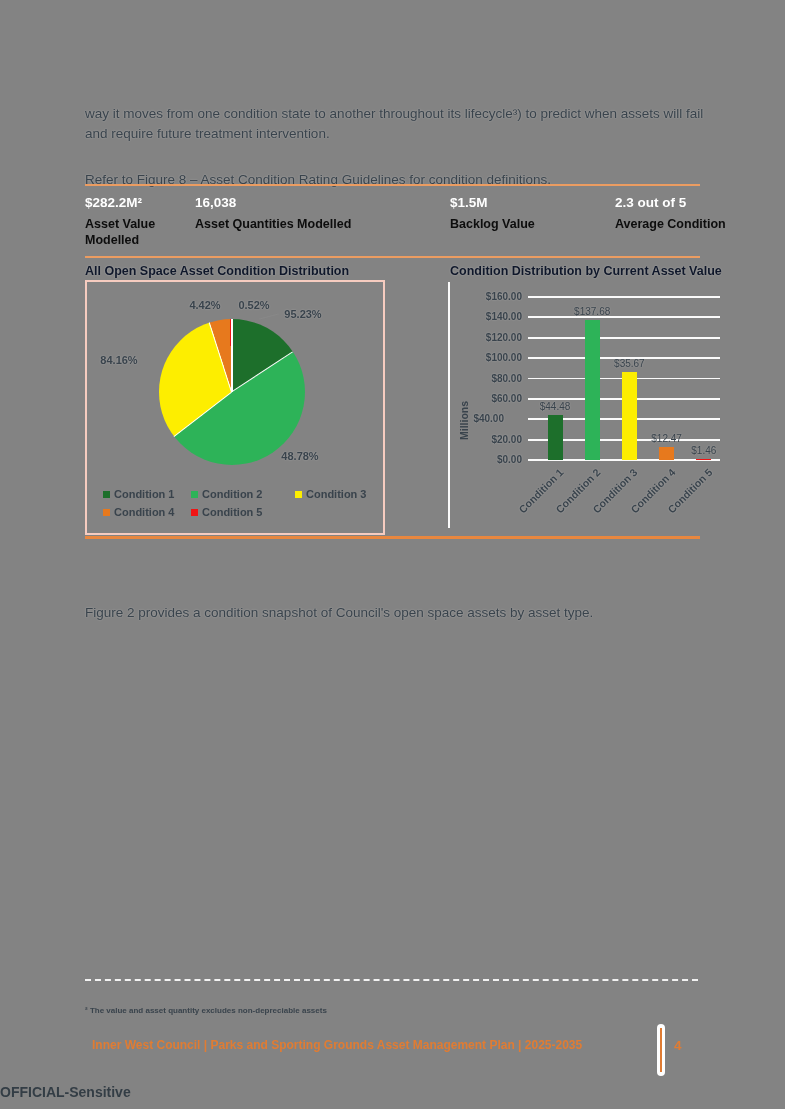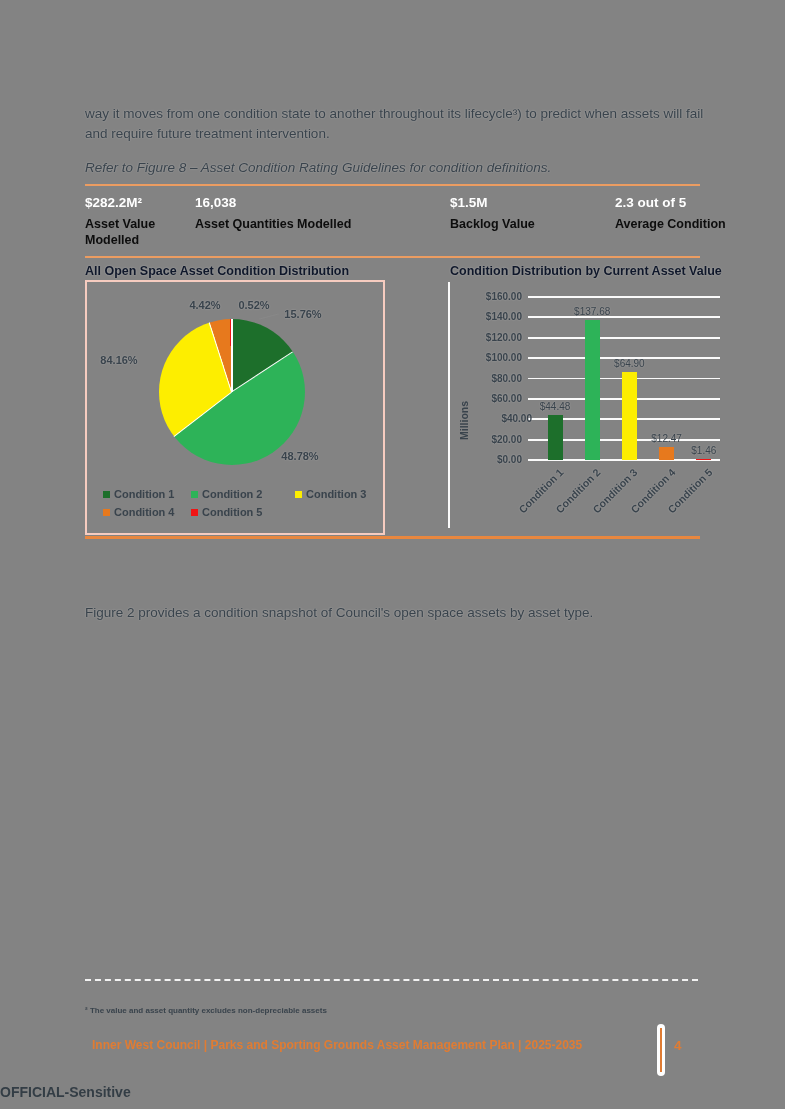--- a/index.html
+++ b/index.html
@@ -61,21 +61,21 @@
   .classification{position:absolute;left:0;top:1072px;width:785px;text-align:left;
                   font-size:14px;font-weight:bold;color:#333d45;}
 </style>
 </head>
 <body>
 
 <div class="page">
 
   <p class="para" style="left:85px;top:92px;">way it moves from one condition state to another throughout its lifecycle³) to predict when assets will fail and require future treatment intervention.</p>
 
-  <p class="para" style="left:85px;top:146px;font-style:italic;">Refer to Figure 8 – Asset Condition Rating Guidelines for condition definitions.</p>
+  <p class="para" style="left:85px;top:158px;">Refer to Figure 8 – Asset Condition Rating Guidelines for condition definitions.</p>
 
   <div class="stats">
     <div class="stat-col sc0">
       <div class="val">$282.2M²</div>
       <div class="lab">Asset Value Modelled</div>
     </div>
     <div class="stat-col sc1">
       <div class="val">16,038</div>
       <div class="lab">Asset Quantities Modelled</div>
     </div>
@@ -88,21 +88,21 @@
       <div class="lab">Average Condition</div>
     </div>
   </div>
 
   <div class="chart-title ct-left">All Open Space Asset Condition Distribution</div>
   <div class="chart-title ct-right">Condition Distribution by Current Asset Value</div>
 
   <div class="pie-box">
     <div class="pie" id="pie" style="background: conic-gradient(rgb(29, 111, 43) 0deg, rgb(29, 111, 43) 56.736deg, rgb(45, 179, 88) 56.736deg, rgb(45, 179, 88) 232.344deg, rgb(253, 238, 0) 232.344deg, rgb(253, 238, 0) 342.216deg, rgb(231, 121, 29) 342.216deg, rgb(231, 121, 29) 358.128deg, rgb(240, 20, 20) 358.128deg, rgb(240, 20, 20) 360deg);"></div>
     <div class="leader"></div>
-    <div class="pct" style="left:184px;top:26px;">15.76%</div>
+    <div class="pct" style="left:184px;top:26px;">95.23%</div>
     <div class="pct" style="left:181px;top:168px;">48.78%</div>
     <div class="pct" style="left:0px;top:72px;">84.16%</div>
     <div class="pct" style="left:86px;top:17px;">4.42%</div>
     <div class="pct" style="left:135px;top:17px;">0.52%</div>
     <div class="legend">
       <div class="legend-item">
         <span class="swatch" style="background: rgb(29, 111, 43);"></span>
         <span>Condition 1</span>
       </div>
       <div class="legend-item">
@@ -138,33 +138,33 @@
         <div class="ytick" style="left: 26px; top: 33.375px; width: 56px;">$140.00</div>
         <div class="gridline" style="left: 88px; top: 58.85px; width: 192px;"></div>
         <div class="ytick" style="left: 26px; top: 53.75px; width: 56px;">$120.00</div>
         <div class="gridline" style="left: 88px; top: 79.225px; width: 192px;"></div>
         <div class="ytick" style="left: 26px; top: 74.125px; width: 56px;">$100.00</div>
         <div class="gridline" style="left: 88px; top: 99.6px; width: 192px;"></div>
         <div class="ytick" style="left: 26px; top: 94.5px; width: 56px;">$80.00</div>
         <div class="gridline" style="left: 88px; top: 119.975px; width: 192px;"></div>
         <div class="ytick" style="left: 26px; top: 114.875px; width: 56px;">$60.00</div>
         <div class="gridline" style="left: 88px; top: 140.35px; width: 192px;"></div>
-        <div class="ytick" style="left: 36px; top: 135.25px; width: 56px;">$40.00</div>
+        <div class="ytick" style="left: 8px; top: 135.25px; width: 56px;">$40.00</div>
         <div class="gridline" style="left: 88px; top: 160.725px; width: 192px;"></div>
         <div class="ytick" style="left: 26px; top: 155.625px; width: 56px;">$20.00</div>
         <div class="gridline" style="left: 88px; top: 181.1px; width: 192px;"></div>
         <div class="ytick" style="left: 26px; top: 176px; width: 56px;">$0.00</div>
         <div class="bar" style="left: 107.5px; top: 136.686px; width: 15px; height: 45.314px; background: rgb(29, 111, 43);"></div>
         <div class="bar-label" style="left: 83px; top: 122.686px; width: 64px;">$44.48</div>
         <div class="xlabel" style="left: 22px; top: 188px; width: 95px;">Condition 1</div>
         <div class="bar" style="left: 144.7px; top: 41.7385px; width: 15px; height: 140.262px; background: rgb(45, 179, 88);"></div>
         <div class="bar-label" style="left: 120.2px; top: 27.7385px; width: 64px;">$137.68</div>
         <div class="xlabel" style="left: 59.2px; top: 188px; width: 95px;">Condition 2</div>
         <div class="bar" style="left: 181.9px; top: 94.2347px; width: 15px; height: 87.7653px; background: rgb(253, 238, 0);"></div>
-        <div class="bar-label" style="left: 157.4px; top: 80.2347px; width: 64px;">$64.90</div>
+        <div class="bar-label" style="left: 157.4px; top: 80.2347px; width: 64px;">$35.67</div>
         <div class="xlabel" style="left: 96.4px; top: 188px; width: 95px;">Condition 3</div>
         <div class="bar" style="left: 219.1px; top: 169.296px; width: 15px; height: 12.7038px; background: rgb(231, 121, 29);"></div>
         <div class="bar-label" style="left: 194.6px; top: 155.296px; width: 64px;">$12.47</div>
         <div class="xlabel" style="left: 133.6px; top: 188px; width: 95px;">Condition 4</div>
         <div class="bar" style="left: 256.3px; top: 180.5px; width: 15px; height: 1.5px; background: rgb(240, 20, 20);"></div>
         <div class="bar-label" style="left: 231.8px; top: 166.5px; width: 64px;">$1.46</div>
         <div class="xlabel" style="left: 170.8px; top: 188px; width: 95px;">Condition 5</div>
       </div>
   </div>
 

